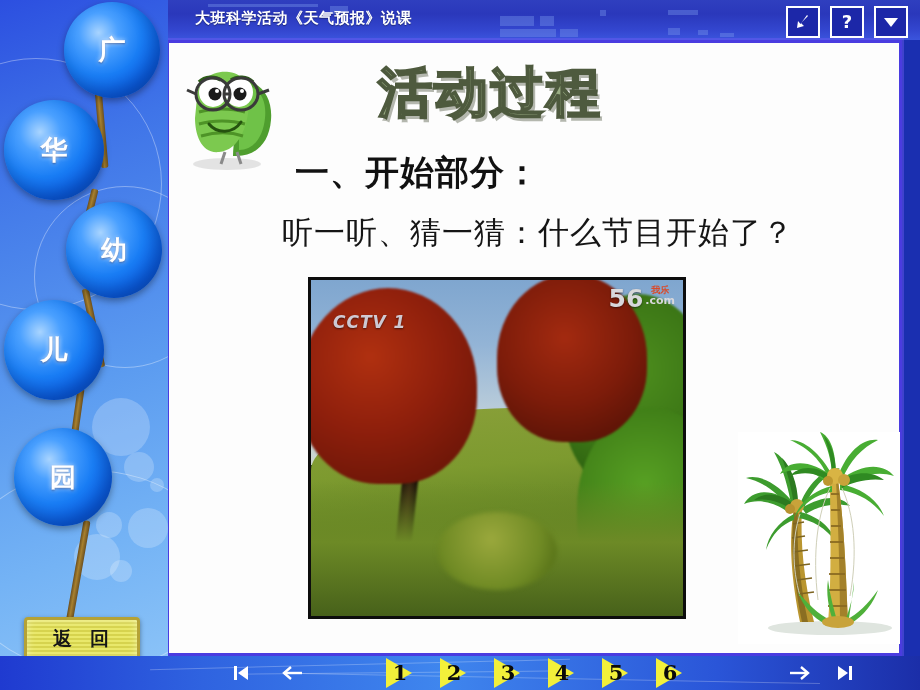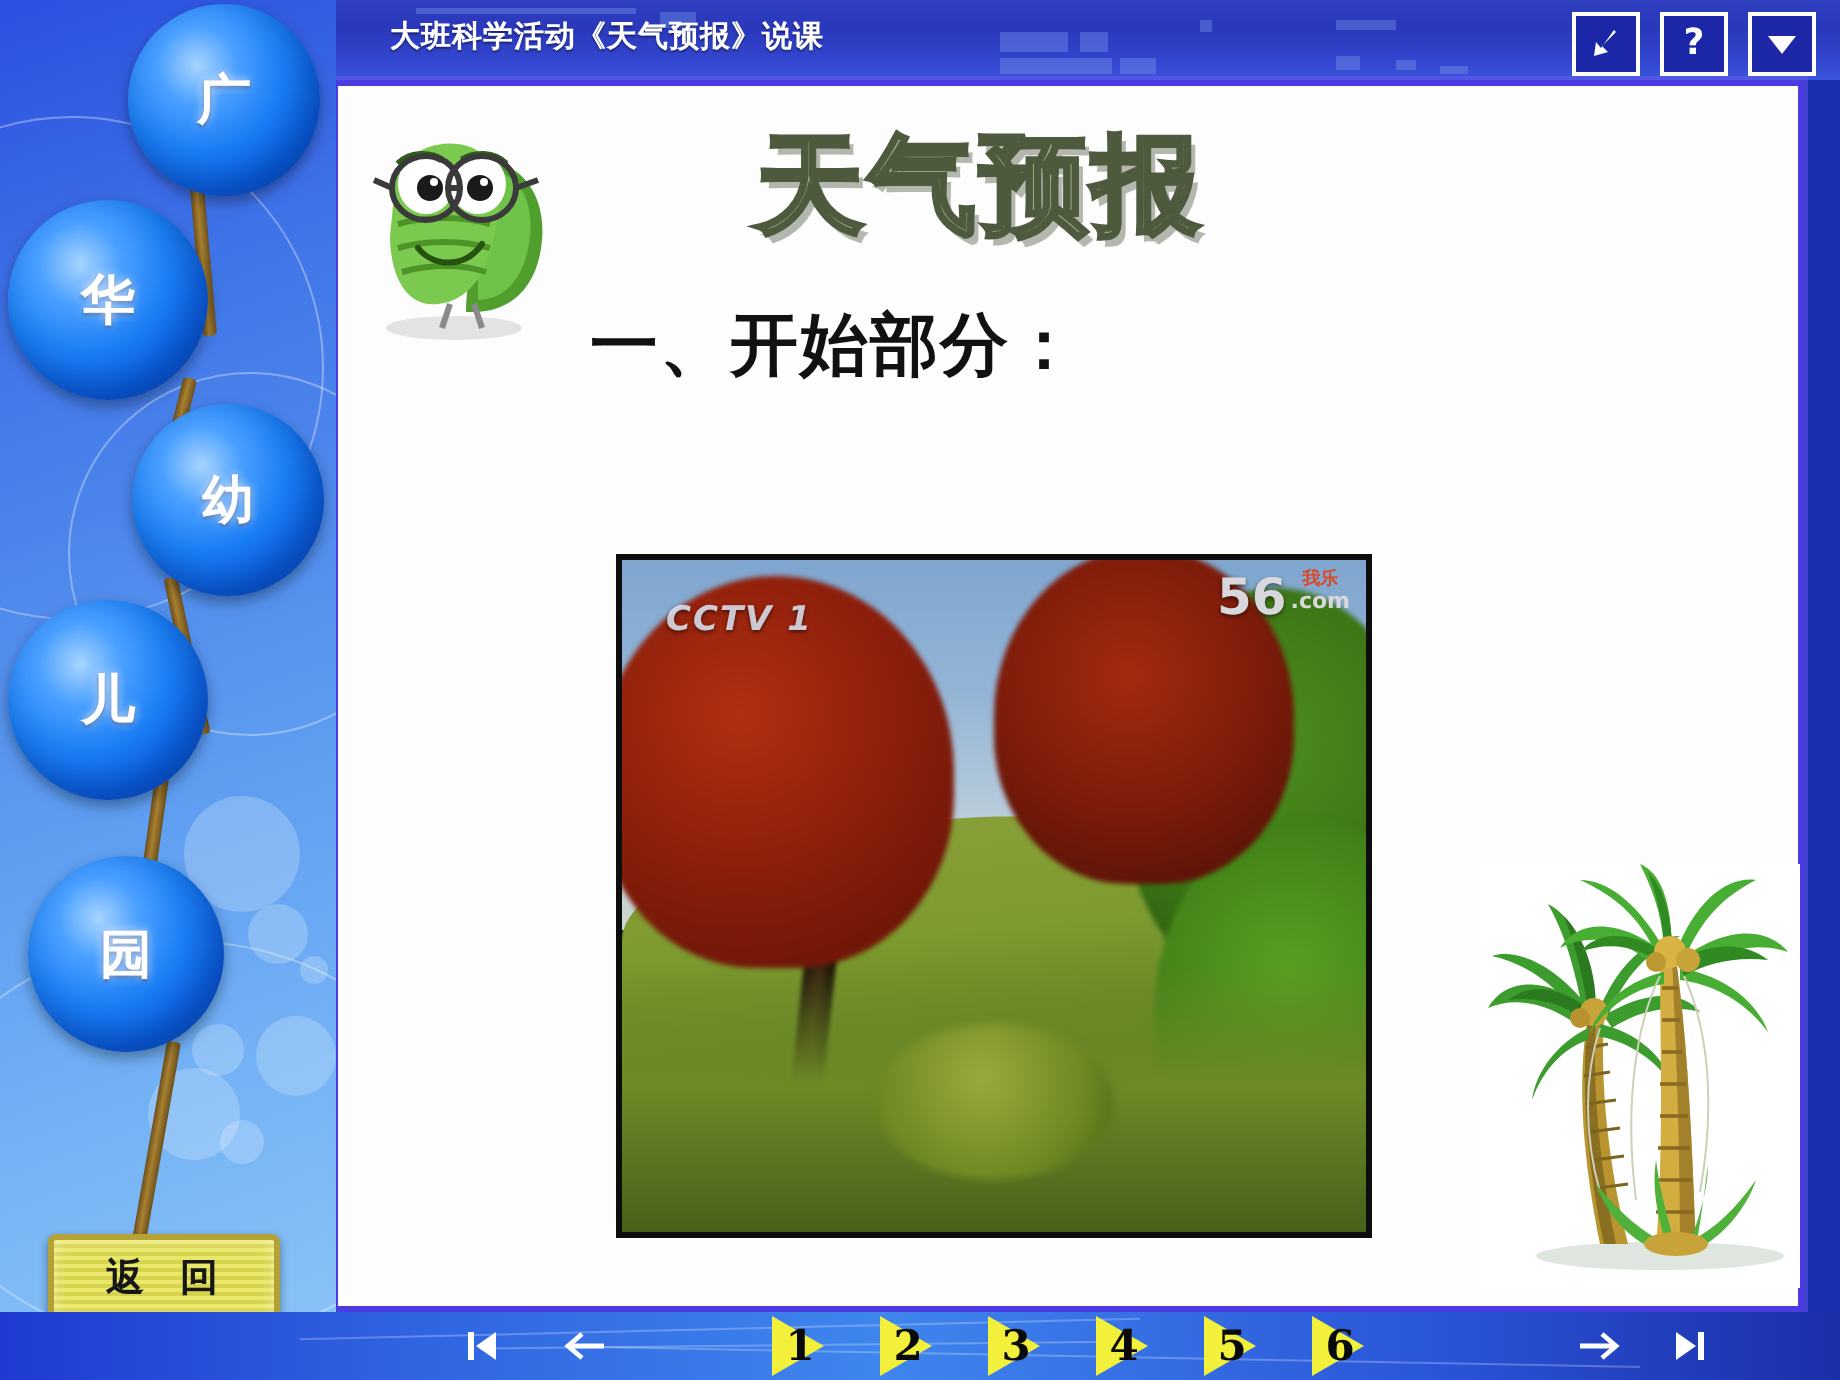--- a/index.html
+++ b/index.html
@@ -123,21 +123,21 @@
   .vtreeM{left:186px;top:-6px;width:150px;height:168px;
     background:radial-gradient(circle at 45% 38%,#a32a10 0%,#7d1c0a 50%,#4a0f05 100%);}
   .vtreeR{right:-30px;top:14px;width:150px;height:200px;
     background:radial-gradient(circle at 45% 38%,#4e8f1e 0%,#3a7415 55%,#22500c 100%);}
   .vtreeR2{right:-44px;top:128px;width:150px;height:200px;
     background:radial-gradient(circle at 45% 38%,#57a023 0%,#3f7d17 55%,#24540d 100%);}
   .vbush{position:absolute;left:126px;bottom:26px;width:120px;height:78px;
     border-radius:50%;filter:blur(2px);
     background:radial-gradient(circle at 45% 35%,#9aa83c 0%,#6f8a24 60%,#46600f 100%);}
   .cctv{
-    position:absolute;left:22px;top:20px;z-index:3;
+    position:absolute;left:22px;top:32px;z-index:3;
     font-size:17px;font-weight:bold;font-style:italic;
     color:rgba(230,240,255,.82);letter-spacing:1px;
     text-shadow:0 1px 2px rgba(0,0,0,.55);
     font-family:"DejaVu Sans","Liberation Sans",sans-serif;
   }
   .logo56{position:absolute;right:8px;top:6px;z-index:3;display:flex;align-items:flex-start;}
   .logo56 .n56{font-size:25px;font-weight:bold;color:#d8d8dc;line-height:1;
     text-shadow:0 1px 2px rgba(0,0,0,.5);font-family:"DejaVu Sans","Liberation Sans",sans-serif;}
   .logo56 .sub{margin-left:2px;line-height:1;text-align:center;}
   .logo56 .wole{display:block;font-size:9px;font-weight:bold;color:#d94a2a;}
@@ -242,24 +242,25 @@
       <ellipse cx="38" cy="42" rx="17" ry="16" fill="none" stroke="#3a3a3a" stroke-width="3"></ellipse>
       <ellipse cx="66" cy="42" rx="17" ry="16" fill="none" stroke="#3a3a3a" stroke-width="3"></ellipse>
       <path d="M55 42 L49 42" stroke="#3a3a3a" stroke-width="3"></path>
       <path d="M21 42 L12 38" stroke="#3a3a3a" stroke-width="3"></path>
       <path d="M83 42 L94 38" stroke="#3a3a3a" stroke-width="3"></path>
       <path d="M34 72 C42 82 58 82 66 70" stroke="#25520f" stroke-width="3" fill="none" stroke-linecap="round"></path>
       <path d="M50 100 L46 112 M62 100 L66 112" stroke="#8a8a8a" stroke-width="3"></path>
     </svg>
   </div>
 
-  <div class="bigtitle">天气预报</div>
+  <div class="bigtitle">活动过程</div>
 
   <div class="subhead">一、开始部分：</div>
 
+  <div class="bodyline">听一听、猜一猜：什么节目开始了？</div>
 
   <div class="video">
     <div class="vsky"></div>
     <div class="vhill"></div>
     <div class="vtree vtreeR"></div>
     <div class="vtree vtreeR2"></div>
     <div class="vtrunkL"></div>
     <div class="vtree vtreeL"></div>
     <div class="vtree vtreeM"></div>
     <div class="vgrass"></div>

